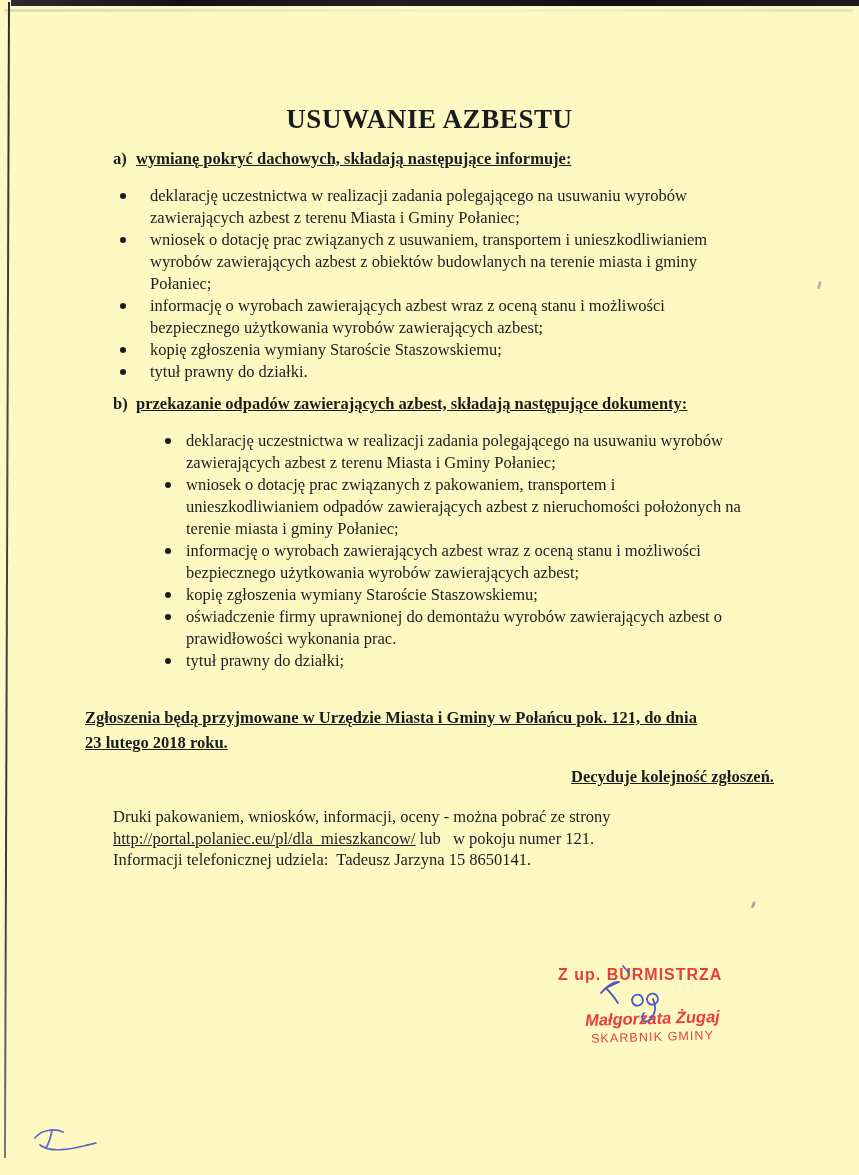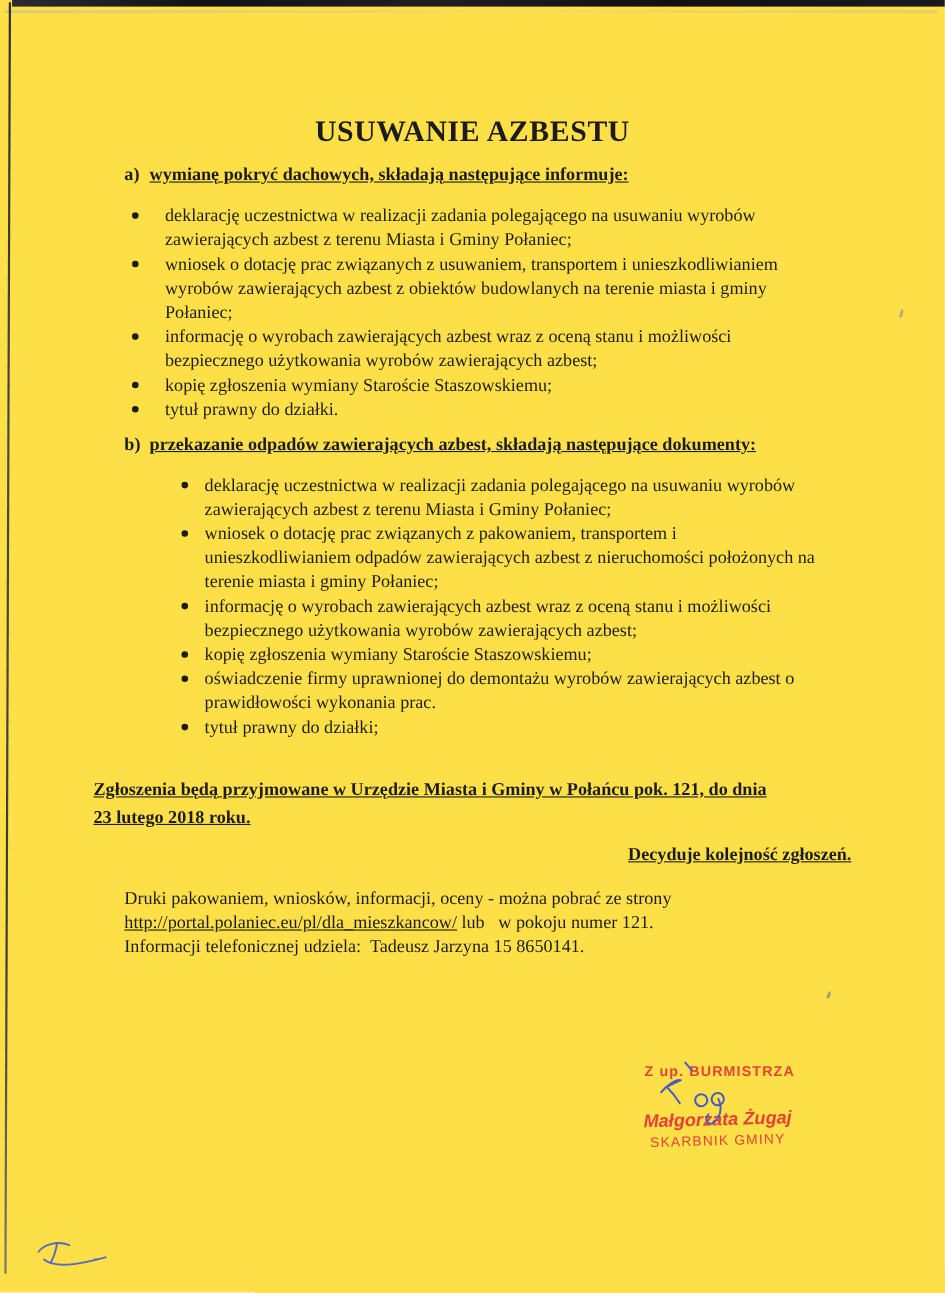--- a/index.html
+++ b/index.html
@@ -1,19 +1,19 @@
 <!DOCTYPE html>
 <html lang="pl" style="--stamp-color: #e5403b;"><head>
 <meta charset="utf-8">
 <style>
   html,body { margin:0; padding:0; background:#ffffff; }
   .page {
     position:relative;
     width:859px; height:1175px;
-    background:#fde047;
+    background:#fef9c3;
     overflow:hidden;
     font-family:"Liberation Serif", serif;
     color:#1c1c1e;
   }
   
   .edge-top {
     position:absolute; top:0; left:11px; right:0; height:6px;
     background:linear-gradient(90deg,#2b2b31 0%,#121216 20%,#1e1e24 45%,#101014 70%,#1a1a20 100%);
   }
   .edge-top-shadow {
@@ -71,23 +71,23 @@
     text-align:right; font-weight:bold; font-size:16.5px;
   }
   .footer-info {
     margin:19px 80px 0 113px;
     font-size:16.5px; line-height:21.5px;
   }
   .url { color:#1c1c1e; text-decoration:underline; }
 
   
   .stamp-auth {
-    position:absolute; left:586px; top:966px; width:190px;
+    position:absolute; left:558px; top:966px; width:190px;
     font-family:"Liberation Sans", sans-serif;
-    font-size:13px; font-weight:bold; letter-spacing:1px;
+    font-size:16px; font-weight:bold; letter-spacing:1px;
     color:var(--stamp-color,#e5403b);
   }
   .stamp-name {
     position:absolute; left:585px; top:1009px;
     font-family:"Liberation Sans", sans-serif;
     font-size:16.5px; font-style:italic; font-weight:bold;
     color:var(--stamp-color,#e5403b);
     transform:rotate(-1.6deg);
   }
   .stamp-role {

